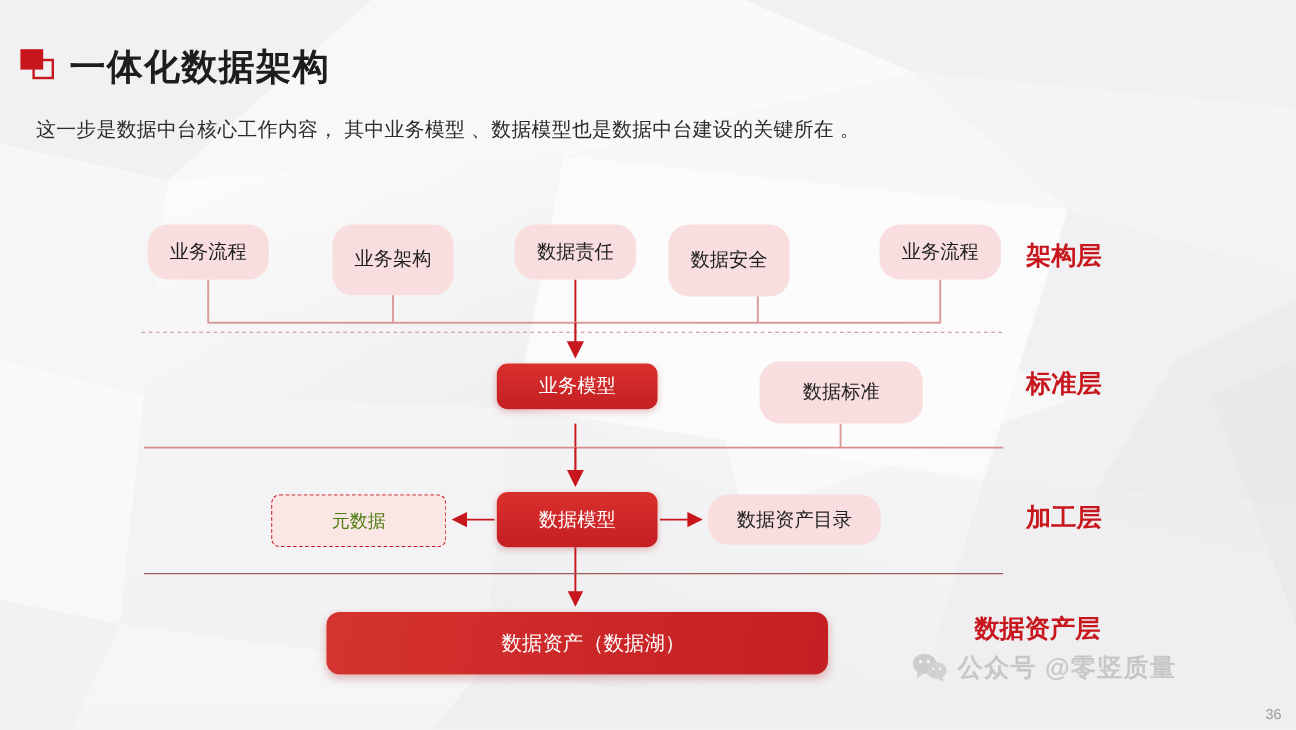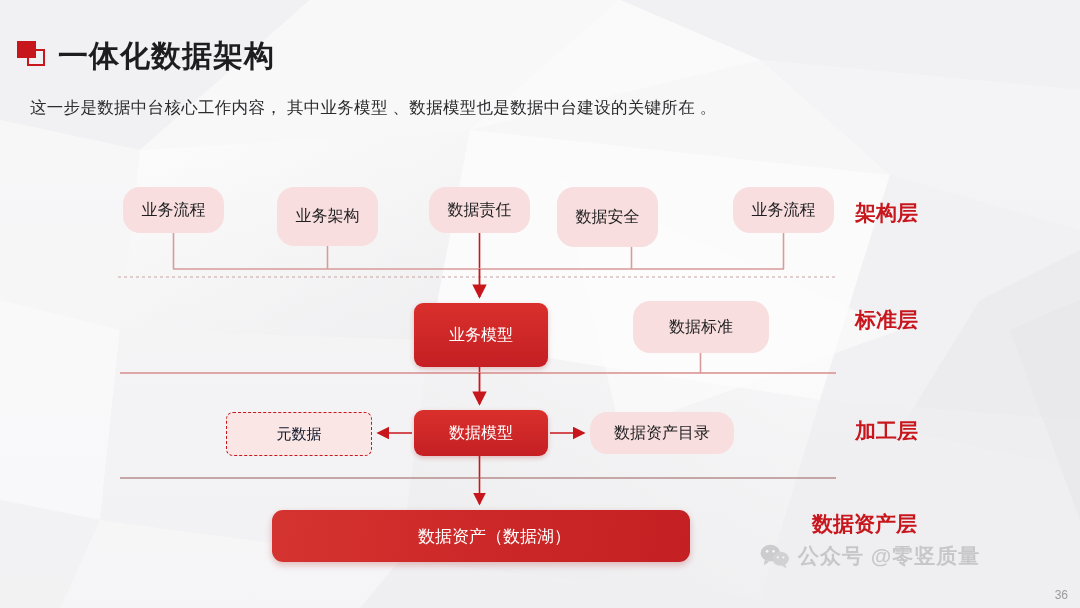--- a/index.html
+++ b/index.html
@@ -108,21 +108,21 @@
   .node.red {
     background: linear-gradient(180deg, #d9302c 0%, #c51f24 100%);
     color: #ffffff;
     font-size: 16px;
     border-radius: 9px;
     box-shadow: 0 2px 5px rgba(170,30,30,0.25);
   }
 
   .node.dashed {
     background: #fbe6e6;
-    color: #0f172a;
+    color: #4d7c0f;
     font-size: 15px;
     border: 1.5px dashed #c8161d;
     border-radius: 7px;
   }
 
   .node.bigbar {
     background: linear-gradient(100deg, #d4342f 0%, #cf2a2a 40%, #c41f22 100%);
     color: #ffffff;
     font-size: 17px;
     border-radius: 11px;
@@ -130,21 +130,21 @@
   }
 
   
   #n-yewuliucheng  { left: 123px; top: 187px; width: 101px; height: 46px; }
   #n-yewujiagou    { left: 277px; top: 187px; width: 101px; height: 59px; }
   #n-shujuzeren    { left: 429px; top: 187px; width: 101px; height: 46px; }
   #n-shujuanquan   { left: 557px; top: 187px; width: 101px; height: 60px; }
   #n-ruhubiaozhun  { left: 733px; top: 187px; width: 101px; height: 46px; }
 
   
-  #n-yewumoxing    { left: 414px; top: 303px; width: 134px; height: 64px; }
+  #n-yewumoxing    { left: 414px; top: 303px; width: 134px; height: 38px; }
   #n-shujubiaozhun { left: 633px; top: 301px; width: 136px; height: 52px; }
 
   
   #n-yuanshuju     { left: 226px; top: 412px; width: 146px; height: 44px; }
   #n-shujumoxing   { left: 414px; top: 410px; width: 134px; height: 46px; }
   #n-shujuzichan   { left: 590px; top: 412px; width: 144px; height: 42px; }
 
   
   #n-shujuzichanhu { left: 272px; top: 510px; width: 418px; height: 52px; padding-left: 27px; }
 

